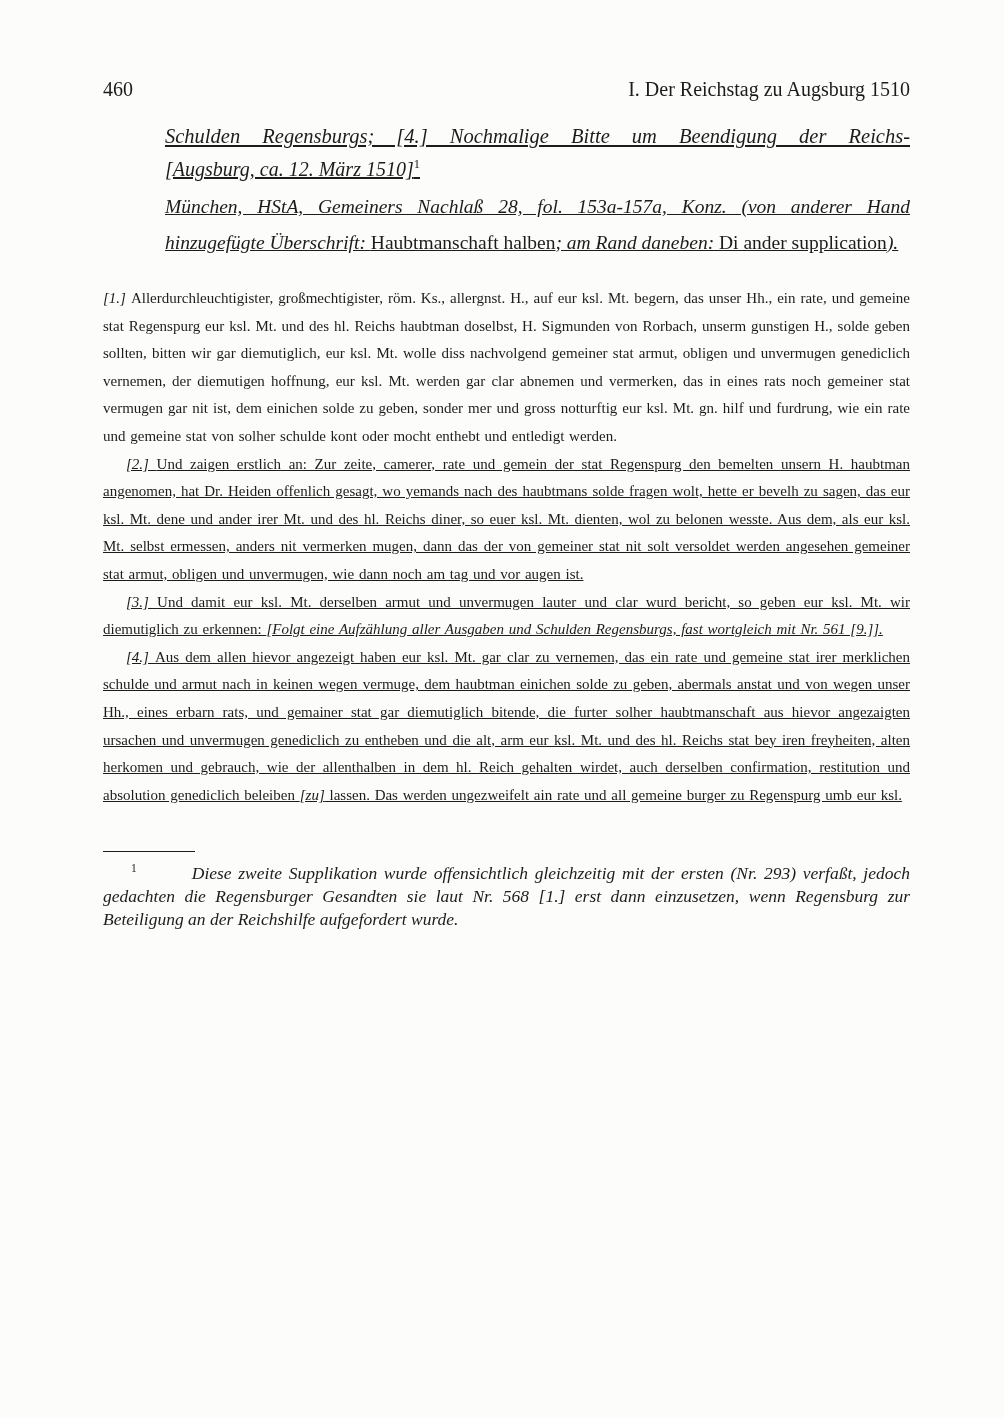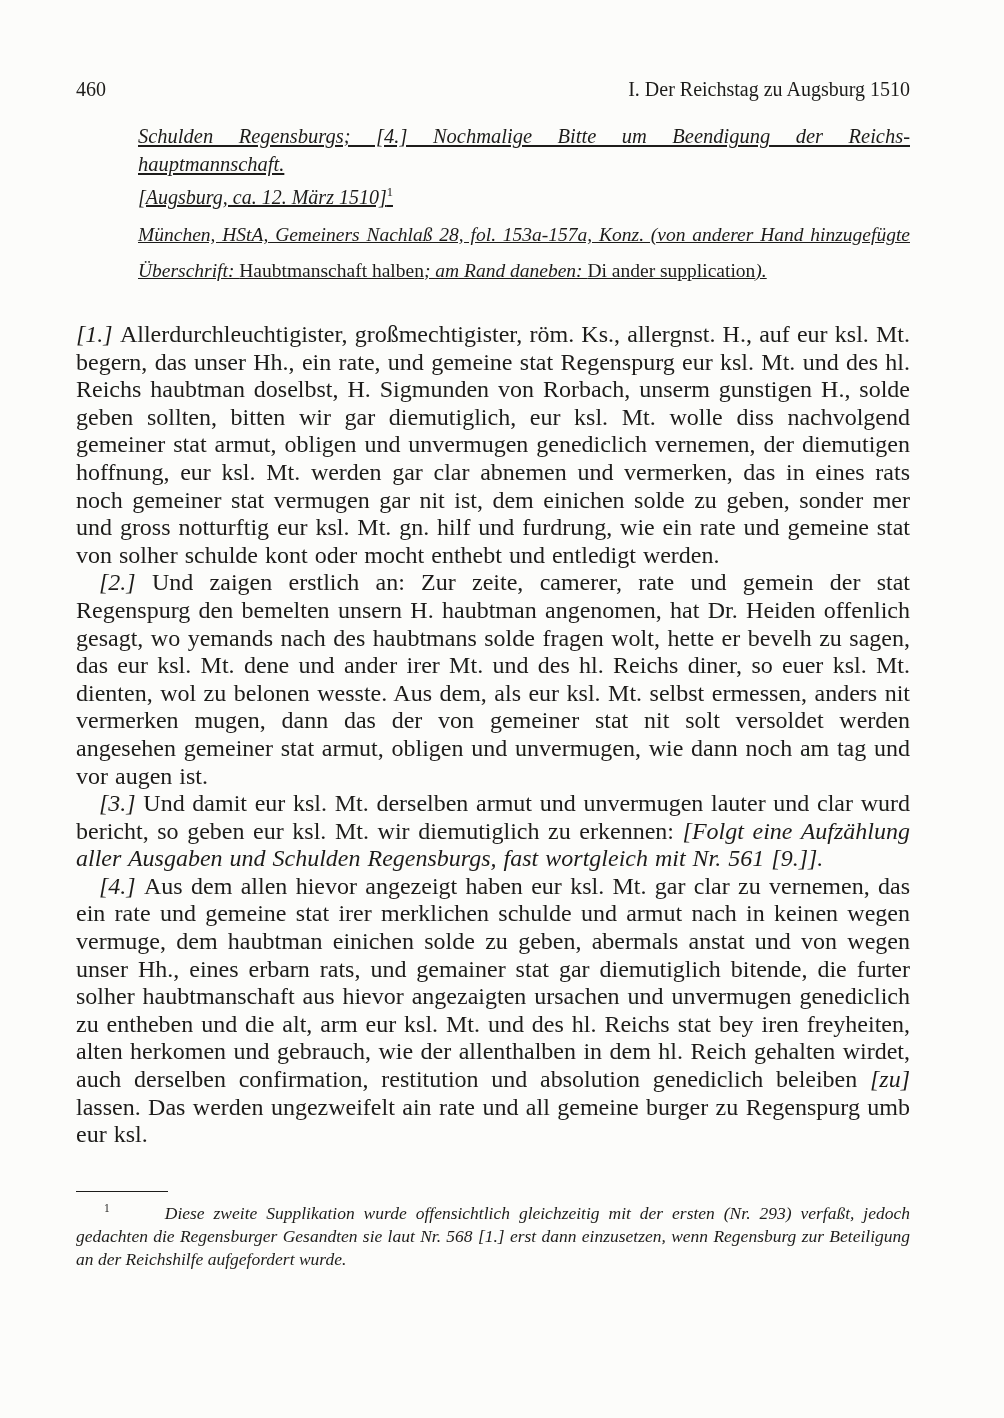--- a/index.html
+++ b/index.html
@@ -6,21 +6,21 @@
   html, body { background: #ffffff; }
 
   .page {
     position: relative;
     width: 1004px;
     height: 1418px;
     background: var(--paper, #fcfcfa);
     color: var(--ink, #1d1c1a);
     font-family: "Liberation Serif", "DejaVu Serif", serif;
     overflow: hidden;
-    padding: 76px 94px 0 76px;
+    padding: 76px 94px 0 103px;
   }
 
   
   .running-head {
     position: relative;
     font-size: 20px;
     line-height: 26px;
     margin-bottom: 20px;
   }
   .page-num { position: absolute; left: 0; top: 0; }
@@ -48,26 +48,26 @@
     font-style: italic;
     font-size: 19.5px;
     line-height: 36px;
     margin-top: 6px;
     text-align: justify;
   }
   .roman { font-style: normal; }
 
   
   .body-text {
-    margin-top: 32px;
-    font-size: 24px;
+    margin-top: 24px;
+    font-size: 15px;
     line-height: 27.6px;
   }
   .para { text-align: justify; word-spacing: 1px; }
-  .para.indent { text-indent: 23px; }
+  .para.indent { text-indent: 23px; text-decoration: underline; }
   .ital { font-style: italic; }
 
   
   .footnotes { margin-top: 42px; }
   .fn-rule {
     width: 92px;
     border-top: 1.5px solid var(--ink, #1d1c1a);
     margin-bottom: 10px;
   }
   .footnote {
@@ -85,21 +85,20 @@
 <div class="page">
 
   <header class="running-head">
     <span class="page-num">460</span>
     <span class="run-title">I. Der Reichstag zu Augsburg 1510</span>
   </header>
 
   <section class="head-block">
     <div class="doc-title">
       <span class="t-line1">Schulden Regensburgs; [4.] Nochmalige Bitte um Beendigung der Reichs-</span>
-      <span class="t-line2">hauptmannschaft.</span>
     </div>
     <div class="date-line"><span>[Augsburg, ca. 12. März 1510]</span><sup>1</sup></div>
     <div class="source-note"><span>München, HStA, Gemeiners Nachlaß 28, fol. 153a-157a, Konz. (von anderer Hand hinzugefügte Überschrift: </span><span class="roman">Haubtmanschaft halben</span><span>; am Rand daneben: </span><span class="roman">Di ander supplication</span><span>).</span></div>
   </section>
 
   <section class="body-text">
     <p class="para"><span class="ital">[1.] </span><span>Allerdurchleuchtigister, großmechtigister, röm. Ks., allergnst. H., auf eur ksl. Mt. begern, das unser Hh., ein rate, und gemeine stat Regenspurg eur ksl. Mt. und des hl. Reichs haubtman doselbst, H. Sigmunden von Rorbach, unserm gunstigen H., solde geben sollten, bitten wir gar diemutiglich, eur ksl. Mt. wolle diss nachvolgend gemeiner stat armut, obligen und unvermugen genediclich vernemen, der diemutigen hoffnung, eur ksl. Mt. werden gar clar abnemen und vermerken, das in eines rats noch gemeiner stat vermugen gar nit ist, dem einichen solde zu geben, sonder mer und gross notturftig eur ksl. Mt. gn. hilf und furdrung, wie ein rate und gemeine stat von solher schulde kont oder mocht enthebt und entledigt werden.</span></p>
     <p class="para indent"><span class="ital">[2.] </span><span>Und zaigen erstlich an: Zur zeite, camerer, rate und gemein der stat Regenspurg den bemelten unsern H. haubtman angenomen, hat Dr. Heiden offenlich gesagt, wo yemands nach des haubtmans solde fragen wolt, hette er bevelh zu sagen, das eur ksl. Mt. dene und ander irer Mt. und des hl. Reichs diner, so euer ksl. Mt. dienten, wol zu belonen wesste. Aus dem, als eur ksl. Mt. selbst ermessen, anders nit vermerken mugen, dann das der von gemeiner stat nit solt versoldet werden angesehen gemeiner stat armut, obligen und unvermugen, wie dann noch am tag und vor augen ist.</span></p>
     <p class="para indent"><span class="ital">[3.] </span><span>Und damit eur ksl. Mt. derselben armut und unvermugen lauter und clar wurd bericht, so geben eur ksl. Mt. wir diemutiglich zu erkennen: </span><span class="ital">[Folgt eine Aufzählung aller Ausgaben und Schulden Regensburgs, fast wortgleich mit Nr. 561 [9.]].</span></p>
     <p class="para indent"><span class="ital">[4.] </span><span>Aus dem allen hievor angezeigt haben eur ksl. Mt. gar clar zu vernemen, das ein rate und gemeine stat irer merklichen schulde und armut nach in keinen wegen vermuge, dem haubtman einichen solde zu geben, abermals anstat und von wegen unser Hh., eines erbarn rats, und gemainer stat gar diemutiglich bitende, die furter solher haubtmanschaft aus hievor angezaigten ursachen und unvermugen genediclich zu entheben und die alt, arm eur ksl. Mt. und des hl. Reichs stat bey iren freyheiten, alten herkomen und gebrauch, wie der allenthalben in dem hl. Reich gehalten wirdet, auch derselben confirmation, restitution und absolution genediclich beleiben </span><span class="ital">[zu]</span><span> lassen. Das werden ungezweifelt ain rate und all gemeine burger zu Regenspurg umb eur ksl.</span></p>

